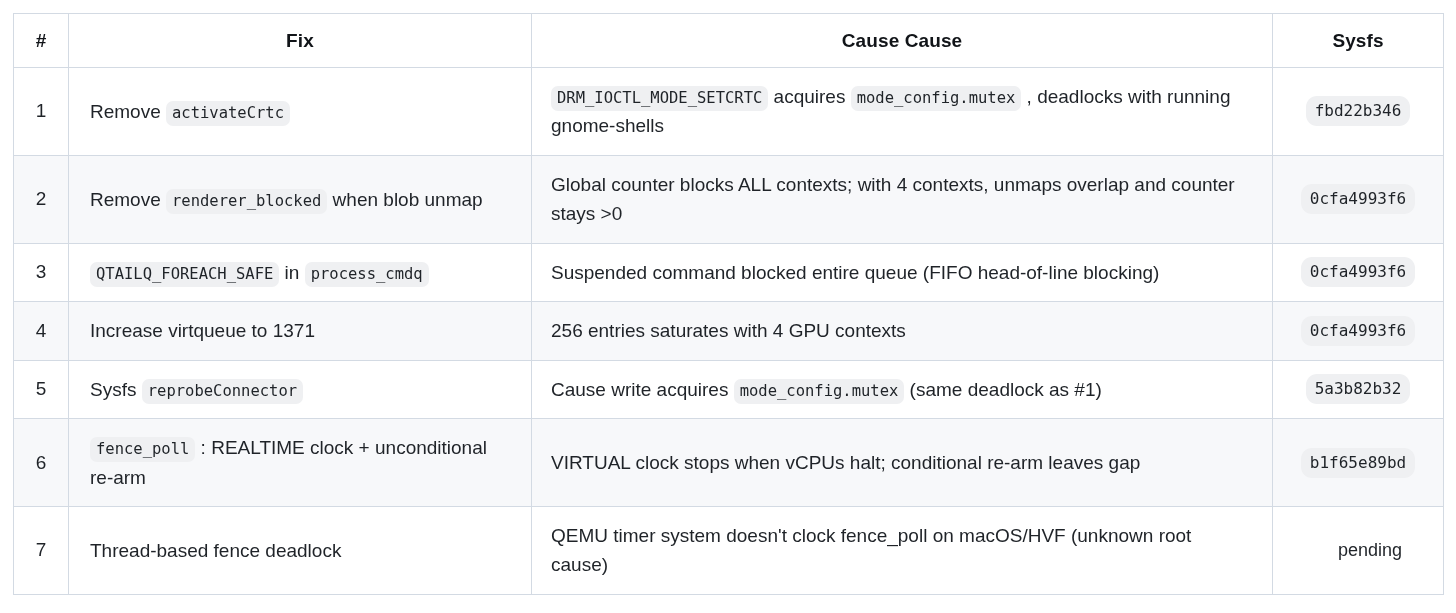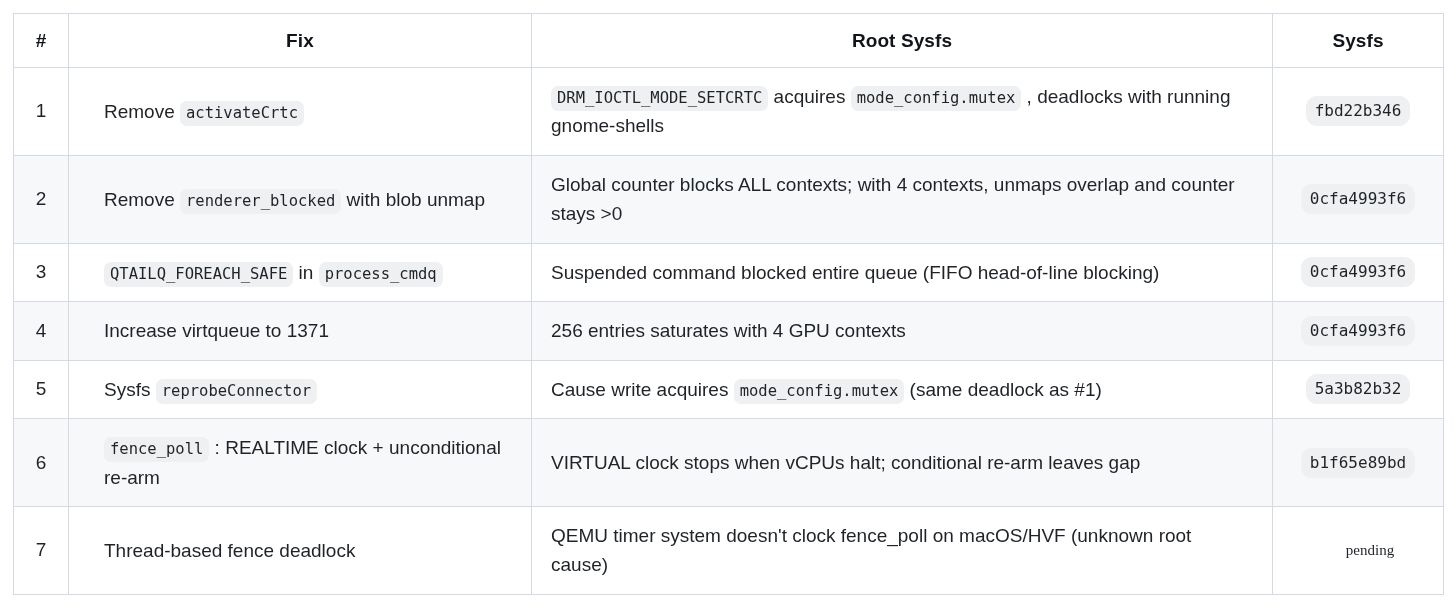--- a/index.html
+++ b/index.html
@@ -65,21 +65,21 @@
     padding: 10px 4px;
   }
 
   td.fix, td.root {
     font-size: 19px;
     line-height: 1.55;
     color: #1f2328;
     padding: 14px 20px;
     text-align: left;
   }
-  td.fix  { padding-left: 35px; }
+  td.fix  { padding-left: 21px; }
   td.root { padding-left: 19px; }
 
   td.commit {
     text-align: center;
     padding: 10px 8px;
     font-size: 17px;
     color: #1f2328;
   }
 
   code.chip {
@@ -97,55 +97,55 @@
     font-size: 16px;
     background: #eff0f2;
     border-radius: 11px;
     padding: 5px 9px 6px 9px;
     color: #1f2328;
     white-space: nowrap;
     display: inline-block;
   }
 
   span.plain-commit {
-    font-family: Liberation Serif, serif;
-    font-size: 15px;
+    font-family: Liberation Sans, sans-serif;
+    font-size: 18px;
     color: #1f2328;
     margin-left: 24px;
   }
 </style>
 </head>
 <body>
 
 <div class="page">
   <table class="fixtable">
     <colgroup>
       <col class="c-num">
         <col class="c-fix">
         <col class="c-root">
         <col class="c-commit">
     </colgroup>
     <thead>
       <tr>
         <th>#</th>
         <th>Fix</th>
-        <th>Root Sysfs</th>
+        <th>Cause Cause</th>
         <th>Sysfs</th>
       </tr>
     </thead>
     <tbody id="table-body">
         <tr>
           <td class="num">1</td>
           <td class="fix"><span>Remove </span><code class="chip">activateCrtc</code></td>
           <td class="root"><code class="chip">DRM_IOCTL_MODE_SETCRTC</code><span> acquires </span><code class="chip">mode_config.mutex</code><span> , deadlocks with running gnome-shells</span></td>
           <td class="commit"><code class="commit-chip">fbd22b346</code></td>
         </tr>
         <tr class="alt">
           <td class="num">2</td>
-          <td class="fix"><span>Remove </span><code class="chip">renderer_blocked</code><span> with blob unmap</span></td>
+          <td class="fix"><span>Remove </span><code class="chip">renderer_blocked</code><span> when blob unmap</span></td>
           <td class="root"><span>Global counter blocks ALL contexts; with 4 contexts, unmaps overlap and counter stays &gt;0</span></td>
           <td class="commit"><code class="commit-chip">0cfa4993f6</code></td>
         </tr>
         <tr>
           <td class="num">3</td>
           <td class="fix"><code class="chip">QTAILQ_FOREACH_SAFE</code><span> in </span><code class="chip">process_cmdq</code></td>
           <td class="root"><span>Suspended command blocked entire queue (FIFO head-of-line blocking)</span></td>
           <td class="commit"><code class="commit-chip">0cfa4993f6</code></td>
         </tr>
         <tr class="alt">

